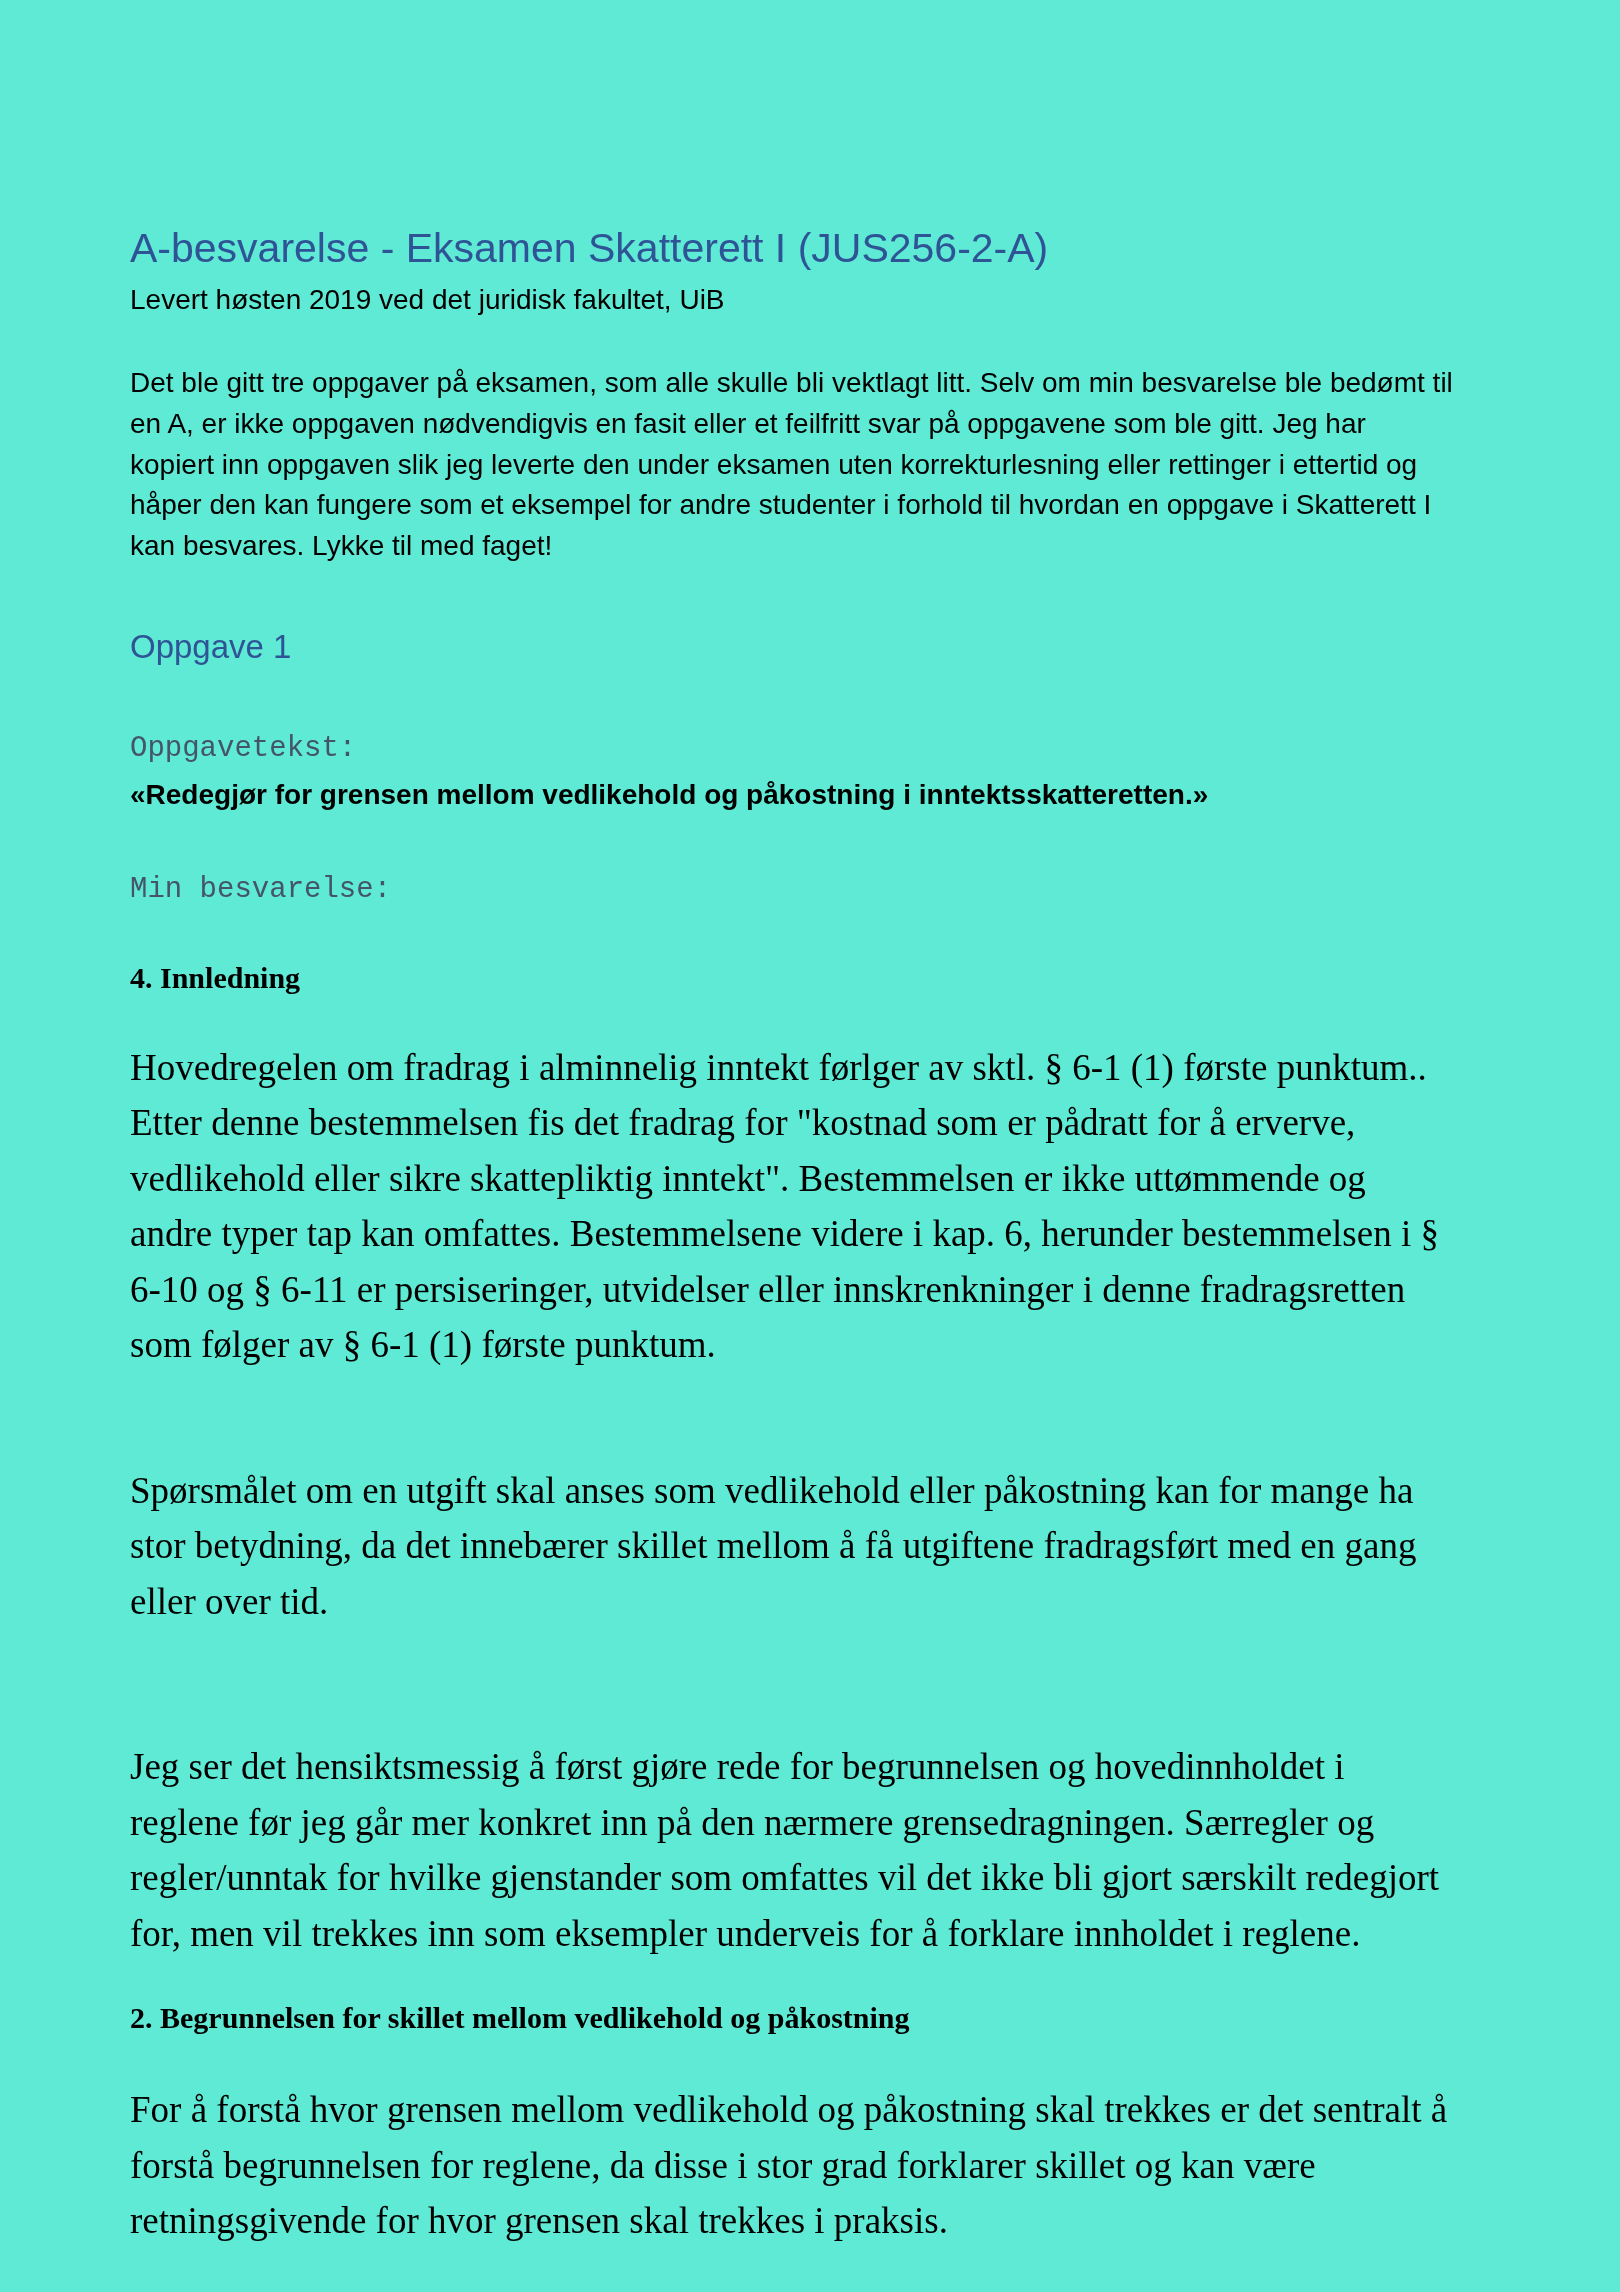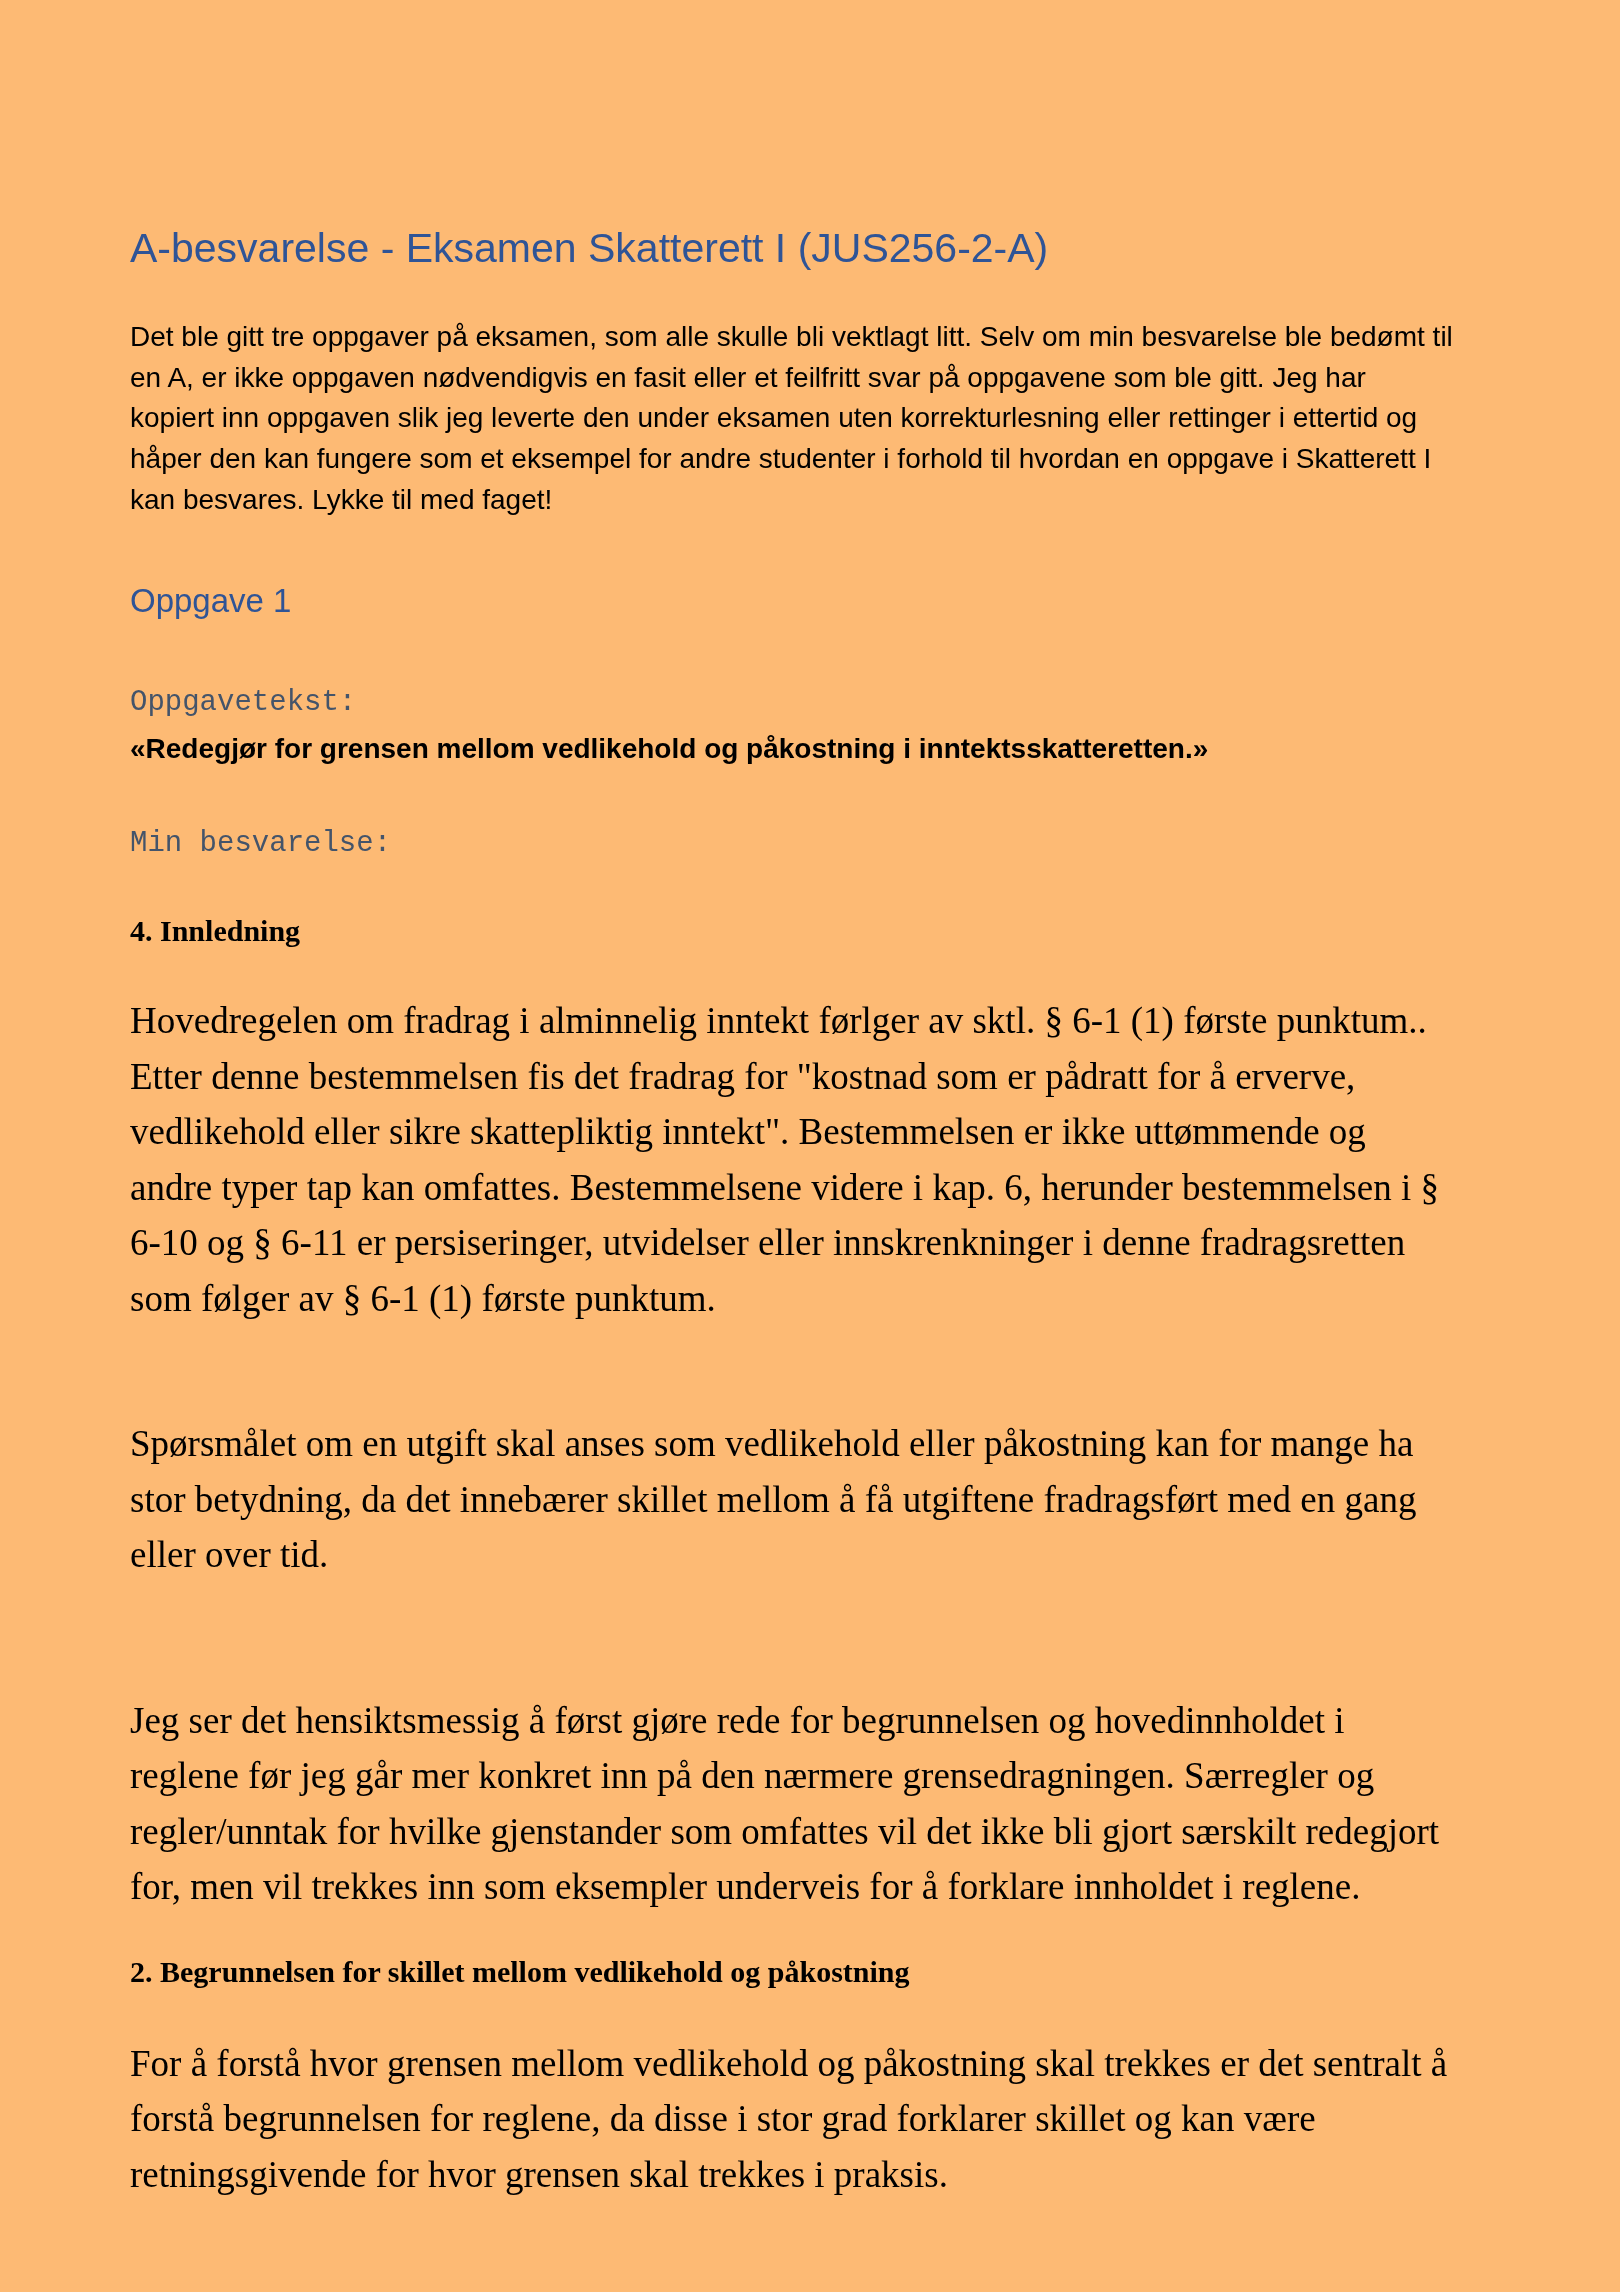--- a/index.html
+++ b/index.html
@@ -12,21 +12,21 @@
     height: 2293px;
     font-family: "Liberation Sans", sans-serif;
     color: #000000;
     -webkit-font-smoothing: antialiased;
   }
   .page {
     box-sizing: border-box;
     width: 1620px;
     height: 2293px;
     padding: 225px 167px 0 130px;
-    background: #fdba74;
+    background: #5eead4;
     overflow: hidden;
   }
   .doc-title {
     font-family: "Liberation Sans", sans-serif;
     font-size: 41px;
     font-weight: 400;
     color: var(--title-blue, #2F5496);
     line-height: 1.15;
     margin: 0;
   }
@@ -97,20 +97,21 @@
     margin-top: 45px;
   }
 </style>
 </head>
 <body>
 
 <div class="page">
 
   <h1 class="doc-title">A-besvarelse - Eksamen Skatterett I (JUS256-2-A)</h1>
 
+  <p class="doc-subtitle">Levert høsten 2019 ved det juridisk fakultet, UiB</p>
 
   <p class="intro-paragraph">Det ble gitt tre oppgaver på eksamen, som alle skulle bli vektlagt litt. Selv om min besvarelse ble bedømt til en A, er ikke oppgaven nødvendigvis en fasit eller et feilfritt svar på oppgavene som ble gitt. Jeg har kopiert inn oppgaven slik jeg leverte den under eksamen uten korrekturlesning eller rettinger i ettertid og håper den kan fungere som et eksempel for andre studenter i forhold til hvordan en oppgave i Skatterett I kan besvares. Lykke til med faget!</p>
 
   <h2 class="h1-blue">Oppgave 1</h2>
 
   <h3 class="h2-slate">Oppgavetekst:</h3>
 
   <p class="task-quote">«Redegjør for grensen mellom vedlikehold og påkostning i inntektsskatteretten.»</p>
 
   <h3 class="h2-slate answer-label">Min besvarelse:</h3>

